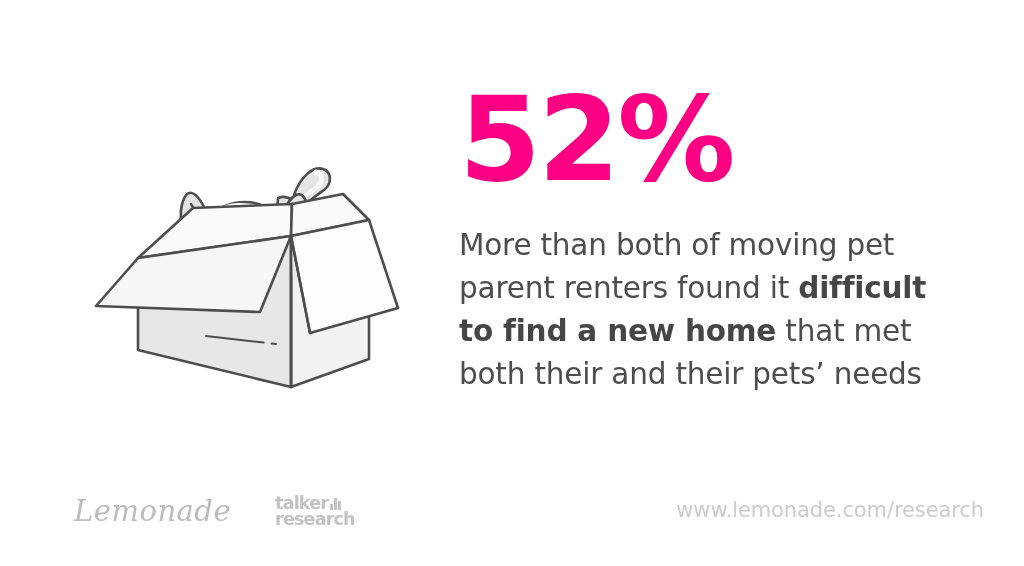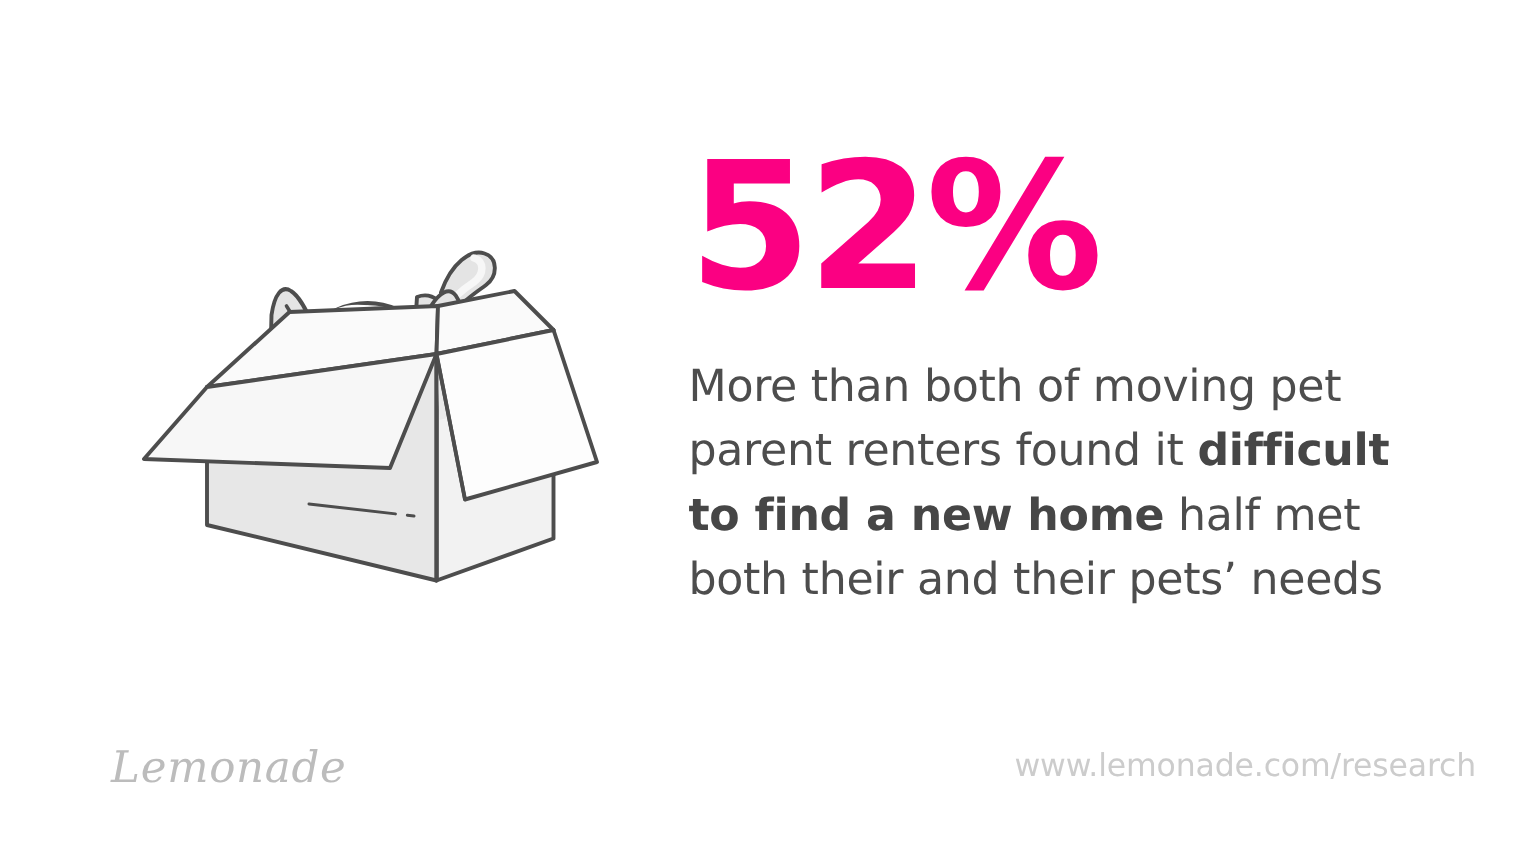--- a/index.html
+++ b/index.html
@@ -25,21 +25,21 @@
     top: 98px;
     width: 320px;
     height: 292px;
   }
   #illustration svg { display: block; width: 100%; height: 100%; }
 
   
   #stat-block {
     position: absolute;
     left: 459px;
-    top: 92px;
+    top: 80px;
     width: 500px;
   }
   #stat-value {
     font-family: "DejaVu Sans", sans-serif;
     font-size: 118px;
     font-weight: bold;
     line-height: 1.0;
     letter-spacing: -3px;
     color: #fb0082;
     margin: 0;
@@ -185,29 +185,42 @@
           <path d="M203 138 L281 122 L310 210 L222 235 Z" fill="#fdfdfd"></path>
           <path d="M203 138 L222 235" stroke-width="2.4"></path>
         </g>
       </g>
     </svg>
   </div>
 
   <div id="stat-block">
     <div id="stat-value">52%</div>
     <p id="stat-description">
-      <span>More than both of moving pet parent renters found it </span><b class="em">difficult to find a new home</b><span> half met both their and their pets’ needs</span>
+      <span>More than both of moving pet parent renters found it </span><b class="em">difficult to find a new home</b><span> that met both their and their pets’ needs</span>
     </p>
   </div>
 
   <div id="footer">
 
     <div id="brand-logos">
 
       <div id="lemonade-logo-text">Lemonade</div>
 
+      <div id="talker-research-logo">
+        <div class="tr-line">
+          <span>talker</span>
+          <span id="tr-bars">
+            <i class="b1"></i>
+              <i class="b2"></i>
+              <i class="b3"></i>
+          </span>
+        </div>
+        <div class="tr-line">
+          <span>research</span>
+        </div>
+      </div>
 
     </div>
 
     <div id="site-url">www.lemonade.com/research</div>
   </div>
 
 </div>
 
 </body></html>

